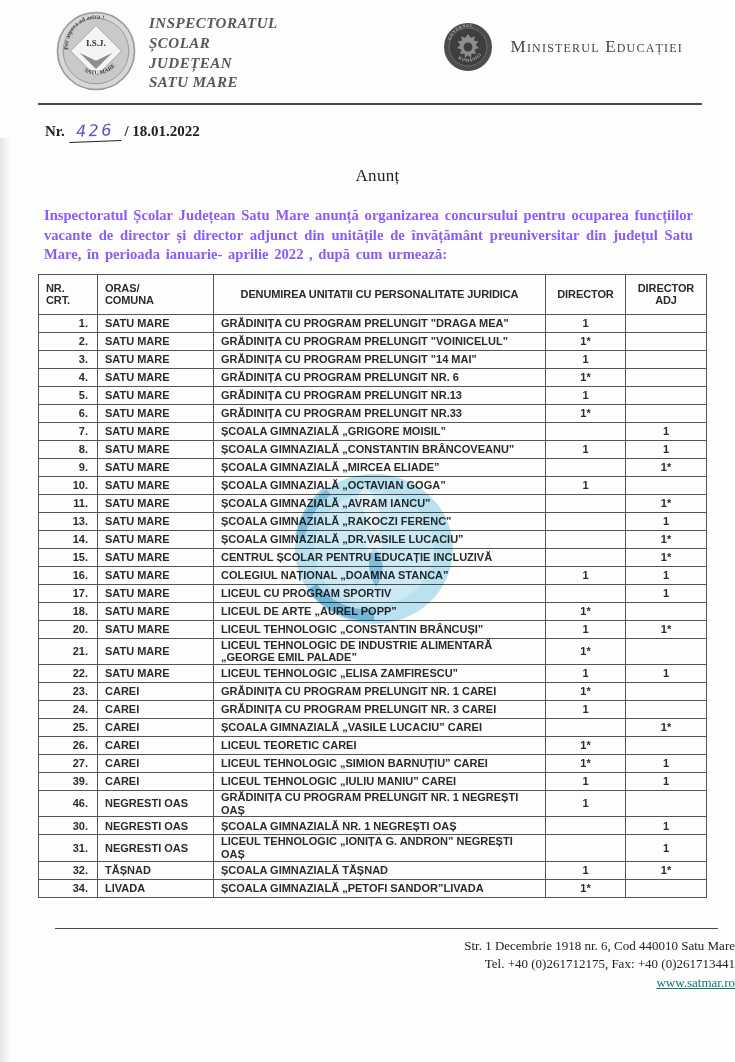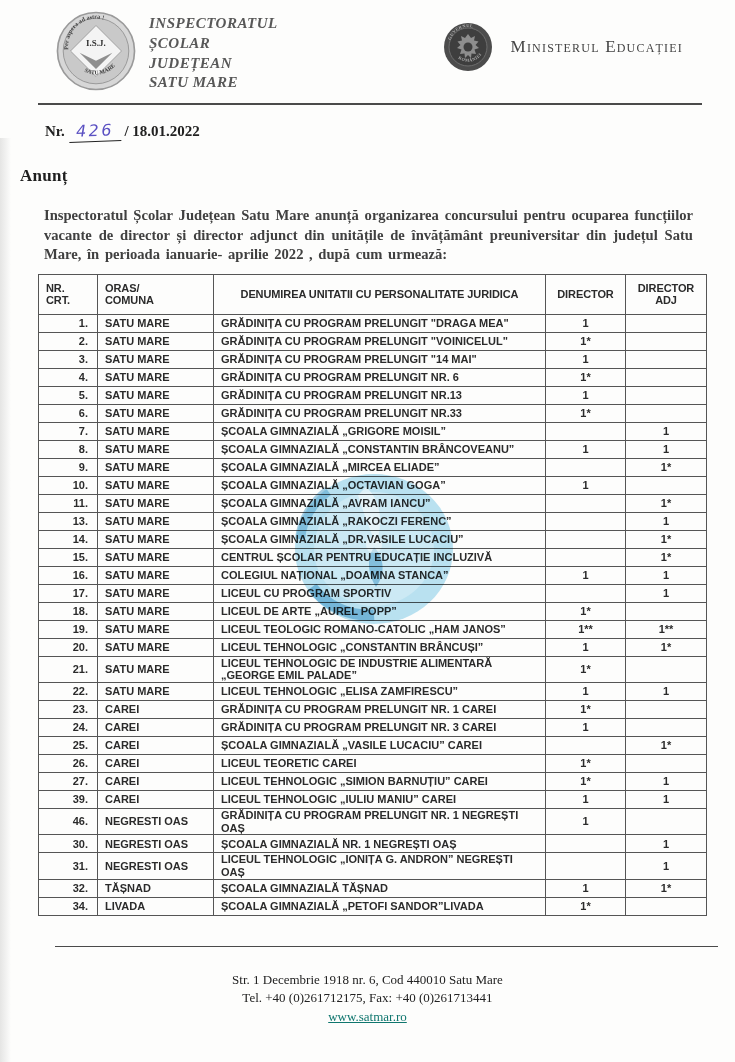--- a/index.html
+++ b/index.html
@@ -35,24 +35,24 @@
     margin:10px 0 0 38px; width:664px; border-top:2px solid #4a4a4a;
   }
   
   .nr-line { margin:16px 0 0 45px; font-size:15px; font-weight:700; color:#222; }
   .nr-line .hand {
     display:inline-block; min-width:52px; text-align:center;
     border-bottom:1.6px solid #222; padding:0 4px 1px 4px;
     color:#5b51c2; font-family:"DejaVu Sans", sans-serif; font-style:italic;
     font-size:16px; letter-spacing:2.5px; transform:rotate(-2deg); font-weight:500;
   }
-  .doc-title { margin-top:24px; font-size:17px; font-weight:700; letter-spacing:.3px;margin-left:20px; }
+  .doc-title { text-align:center; margin-top:24px; font-size:17px; font-weight:400; letter-spacing:.3px;margin-left:20px; }
   .intro {
     margin:20px 42px 0 44px; font-size:14.6px; font-weight:700;
-    text-align:justify; line-height:1.34; color:#404040;
+    text-align:justify; line-height:1.34; color:#8b5cf6;
     word-spacing:2px;
   }
   
   .tbl-wrap { position:relative; margin:9px 0 0 38px; width:668px; }
   table {
     border-collapse:collapse; table-layout:fixed; width:668px;
     font-family:"Liberation Sans", sans-serif; font-weight:700;
     font-size:11px; color:#2b2b2b;
   }
   th, td { border:1.4px solid #555; line-height:1.15; overflow:hidden; }
@@ -66,21 +66,21 @@
   td.city { text-align:left; padding-left:7px; }
   td.name { text-align:left; padding-left:7px; white-space:pre-line; }
   td.cnt  { text-align:center; }
   
   .watermark {
     position:absolute; left:250px; top:195px; width:172px; height:162px;
     pointer-events:none; mix-blend-mode:multiply; z-index:6;
   }
   
   .rule-bottom { margin:30px 0 0 55px; width:663px; border-top:1.8px solid #4a4a4a; }
-  .footer { text-align:center; margin-top:24px; font-size:13px; line-height:1.42; color:#222; }
+  .footer { text-align:right; margin-top:8px; font-size:13px; line-height:1.42; color:#222; }
   .footer .site { text-decoration:underline; color:#0f766e; cursor:pointer; }
 </style>
 </head>
 <body>
 
 <div class="scan-edge"></div>
 
 <div class="hdr">
   <div class="hdr-left">
     <svg class="seal-isj" viewBox="0 0 100 100">
@@ -281,27 +281,20 @@
   </tr>
 
   <tr>
     <td class="nr">18.</td>
     <td class="city">SATU MARE</td>
     <td class="name">LICEUL DE ARTE „AUREL POPP”</td>
     <td class="cnt">1*</td>
     <td class="cnt"></td>
   </tr>
 
-  <tr>
-    <td class="nr">19.</td>
-    <td class="city">SATU MARE</td>
-    <td class="name">LICEUL TEOLOGIC ROMANO-CATOLIC „HAM JANOS”</td>
-    <td class="cnt">1**</td>
-    <td class="cnt">1**</td>
-  </tr>
 
   <tr>
     <td class="nr">20.</td>
     <td class="city">SATU MARE</td>
     <td class="name">LICEUL TEHNOLOGIC „CONSTANTIN BRÂNCUȘI”</td>
     <td class="cnt">1</td>
     <td class="cnt">1*</td>
   </tr>
 
   <tr>

